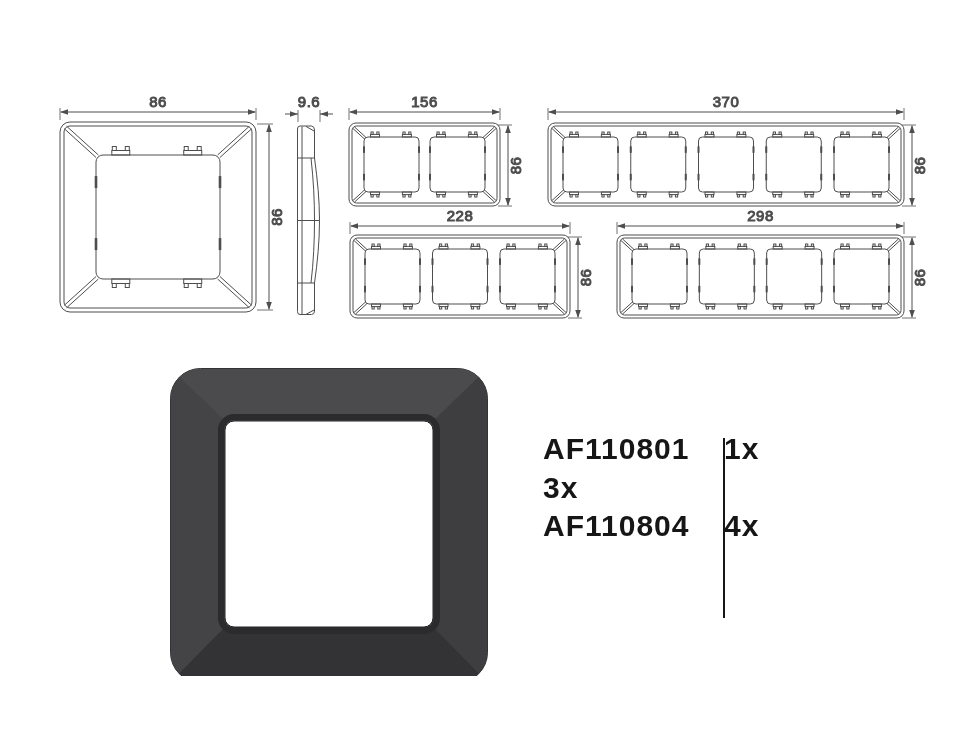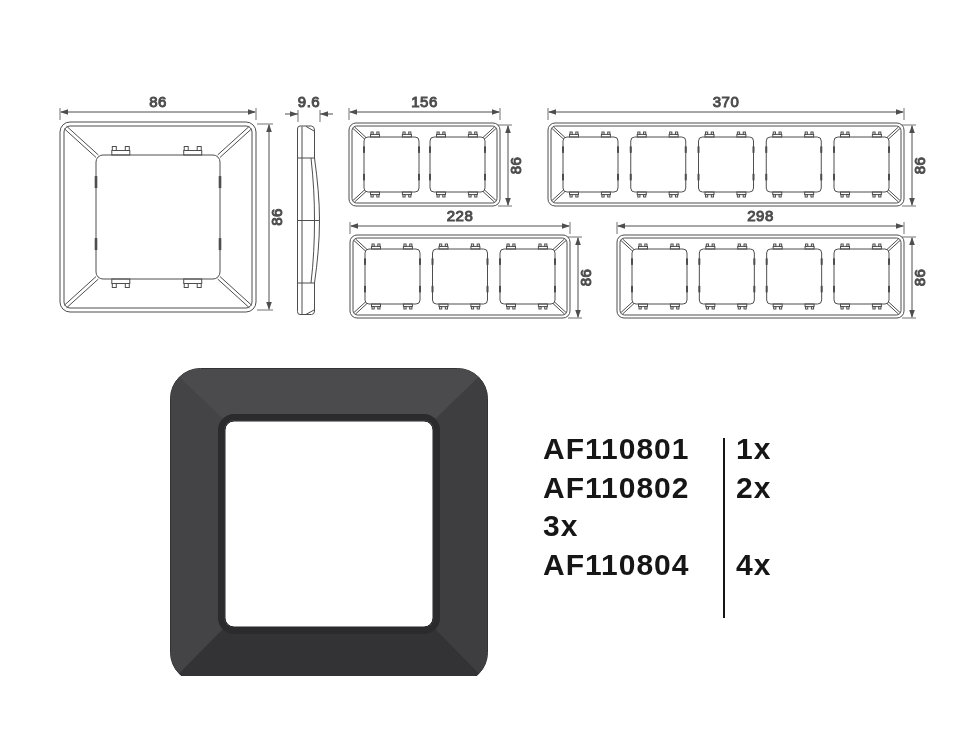--- a/index.html
+++ b/index.html
@@ -3,21 +3,21 @@
 <meta charset="utf-8">
 <style>
   html,body{margin:0;padding:0;background:#ffffff;}
   .canvas{position:relative;width:970px;height:676px;background:#ffffff;overflow:hidden;
           font-family:"Liberation Sans",sans-serif;}
   svg{display:block;}
   .tech{position:absolute;left:0;top:0;}
   .dimtxt{font-family:"Liberation Sans",sans-serif;font-size:15px;fill:#4a4a4a;letter-spacing:.5px;}
   .product-photo{position:absolute;left:170px;top:368px;}
   .codes{position:absolute;left:543px;top:430px;}
-  .code-row{display:flex;align-items:center;height:38.5px;gap:12px;}
+  .code-row{display:flex;align-items:center;height:38.5px;}
   .code{width:181px;font-size:30px;font-weight:700;color:#161616;letter-spacing:1px;}
   .qty{font-size:30px;font-weight:700;color:#161616;letter-spacing:1px;}
   .divider{position:absolute;left:723px;top:438px;width:2px;height:180px;background:#161616;}
 </style>
 </head>
 <body>
 
 <div class="canvas">
 
   <svg class="tech" width="970" height="754" viewBox="0 0 970 754">
@@ -435,24 +435,20 @@
     <rect x="51" y="49" width="216" height="214" rx="13" fill="none" stroke="#2b2b2e" stroke-width="6"></rect>
     <rect x="55" y="53" width="208" height="206" rx="9" fill="#ffffff" stroke="#232326" stroke-width="1"></rect>
   </svg>
 
   <div class="codes">
       <div class="code-row">
         <span class="code">AF110801</span>
         <span class="qty">1x</span>
       </div>
       <div class="code-row">
-        <span class="code">AF110802</span>
-        <span class="qty">2x</span>
-      </div>
-      <div class="code-row">
         <span class="qty">3x</span>
       </div>
       <div class="code-row">
         <span class="code">AF110804</span>
         <span class="qty">4x</span>
       </div>
     </div>
   <div class="divider"></div>
 
 </div>

